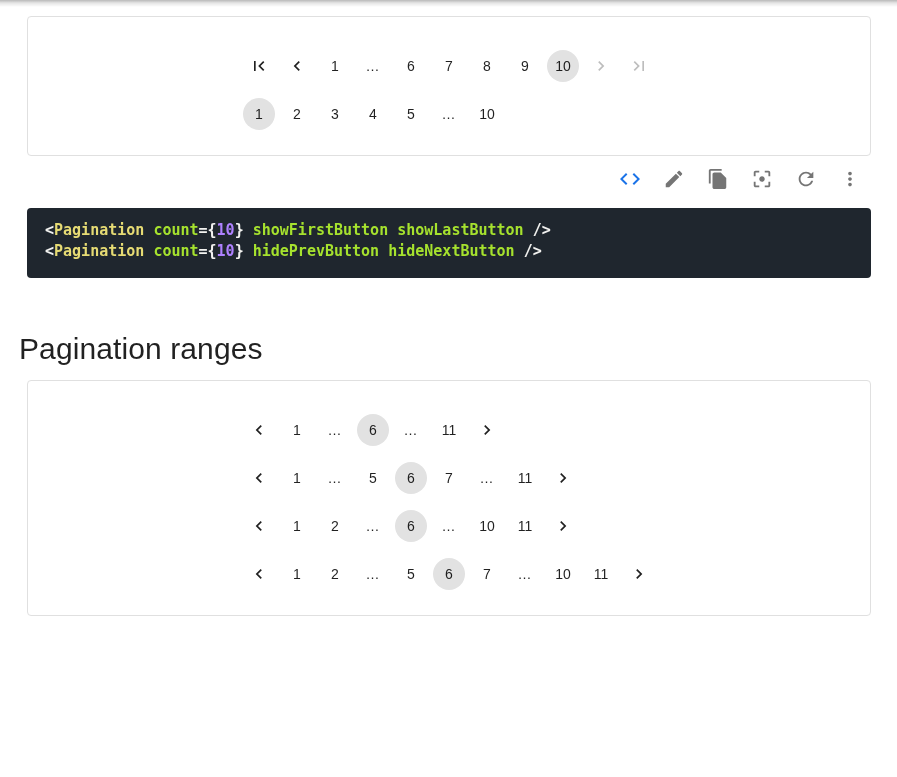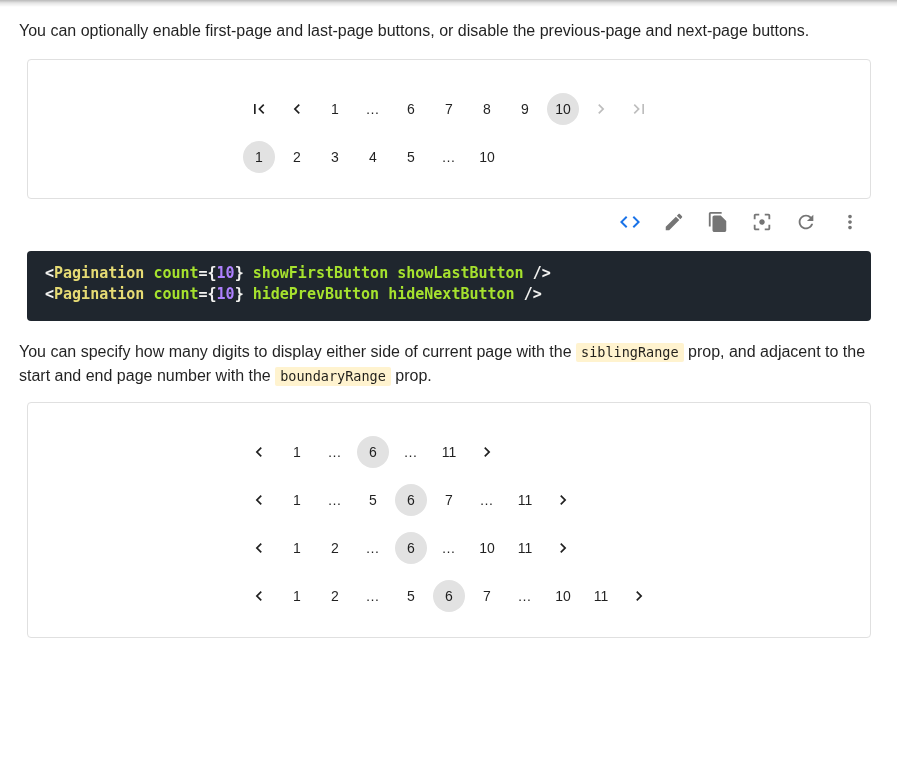--- a/index.html
+++ b/index.html
@@ -96,21 +96,20 @@
   .tok-num   { color: var(--code-number, #ae81ff); }
 </style>
 </head>
 <body>
 
 <div class="top-shadow"></div>
 
 <div class="content">
 
 
-  <p class="body-text">You can optionally enable first-page and last-page buttons, or disable the previous-page and next-page buttons.</p>
 
   <div class="demo-frame demo-1">
     <div class="demo-inner">
         <div class="pg-row">
           <button class="pg-item">
             <svg viewBox="0 0 24 24" width="20" height="20" fill="currentColor" aria-hidden="true">
               <path d="M18.41 16.59 13.82 12l4.59-4.59L17 6l-6 6 6 6 1.41-1.41zM6 6h2v12H6z"></path>
             </svg>
           </button>
           <button class="pg-item">
@@ -176,22 +175,22 @@
     </button>
     <button class="icon-btn">
       <svg viewBox="0 0 24 24" width="22" height="22" fill="currentColor">
           <path d="M12 8c1.1 0 2-.9 2-2s-.9-2-2-2-2 .9-2 2 .9 2 2 2zm0 2c-1.1 0-2 .9-2 2s.9 2 2 2 2-.9 2-2-.9-2-2-2zm0 6c-1.1 0-2 .9-2 2s.9 2 2 2 2-.9 2-2-.9-2-2-2z"></path>
         </svg>
     </button>
   </div>
 
   <div class="code-block"><div class="code-line"><span class="tok-punc">&lt;</span><span class="tok-tag">Pagination</span><span class="tok-plain"> </span><span class="tok-attr">count</span><span class="tok-punc">={</span><span class="tok-num">10</span><span class="tok-punc">}</span><span class="tok-plain"> </span><span class="tok-attr">showFirstButton</span><span class="tok-plain"> </span><span class="tok-attr">showLastButton</span><span class="tok-plain"> </span><span class="tok-punc">/&gt;</span></div><div class="code-line"><span class="tok-punc">&lt;</span><span class="tok-tag">Pagination</span><span class="tok-plain"> </span><span class="tok-attr">count</span><span class="tok-punc">={</span><span class="tok-num">10</span><span class="tok-punc">}</span><span class="tok-plain"> </span><span class="tok-attr">hidePrevButton</span><span class="tok-plain"> </span><span class="tok-attr">hideNextButton</span><span class="tok-plain"> </span><span class="tok-punc">/&gt;</span></div></div>
 
-
-  <p class="body-text">You can specify how many digits to display either side of current page with the <code class="inline-code">siblingRange</code> prop, and adjacent to the start and end page number with the <code class="inline-code">boundaryRange</code> prop.</p>
+  <h2 class="section-heading">Pagination ranges</h2>
+
 
   <div class="demo-frame demo-2">
     <div class="demo-inner">
         <div class="pg-row">
           <button class="pg-item">
             <svg viewBox="0 0 24 24" width="20" height="20" fill="currentColor" aria-hidden="true">
               <path d="M15.41 7.41 14 6l-6 6 6 6 1.41-1.41L10.83 12z"></path>
             </svg>
           </button>
           <button class="pg-item">1</button>

